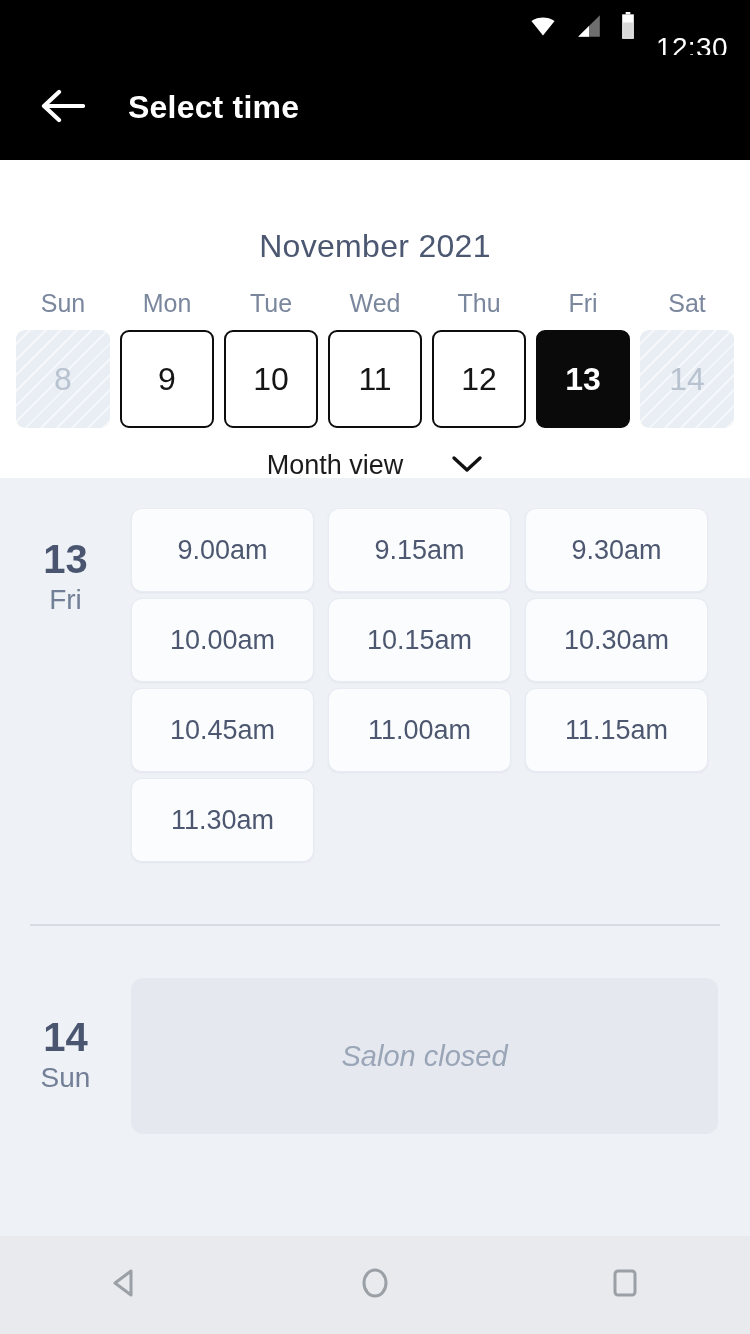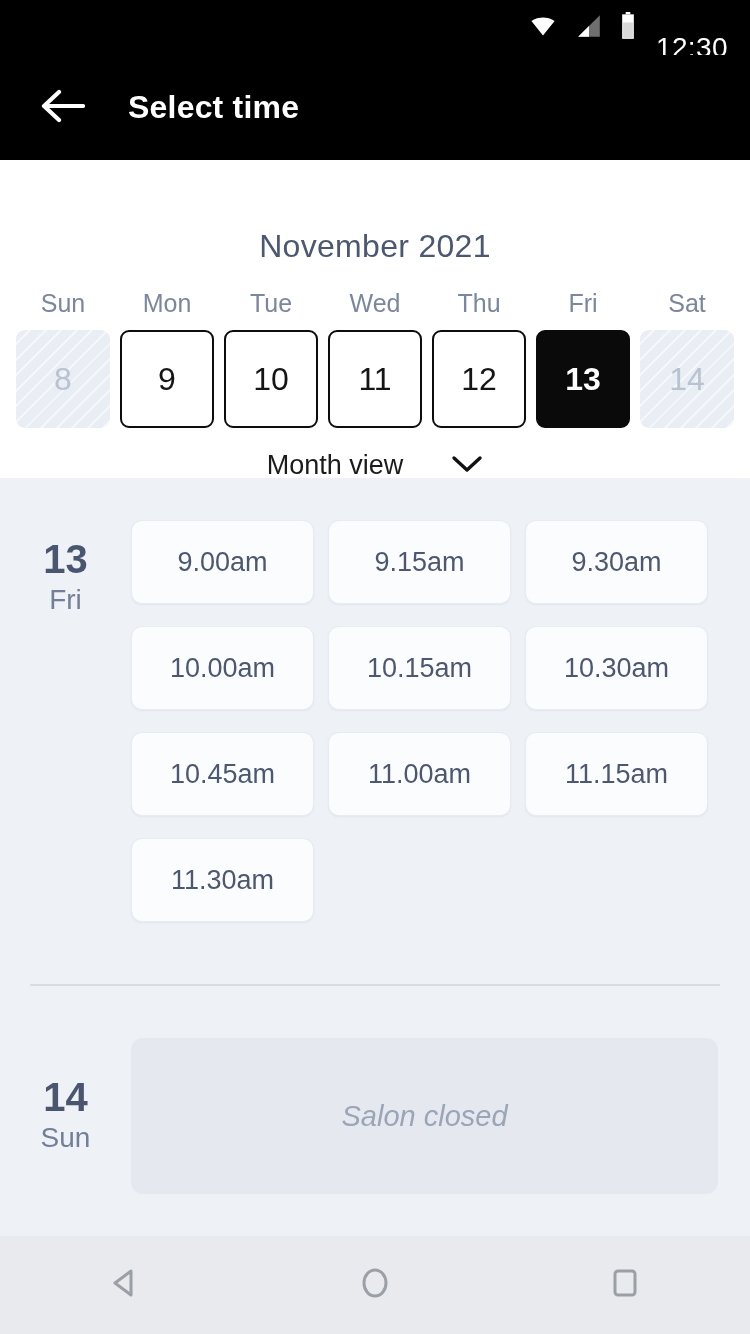--- a/index.html
+++ b/index.html
@@ -134,22 +134,22 @@
     color:#4a5670; font-size:40px; font-weight:bold;
     line-height:1.05;
   }
   .day-dow {
     color:#727f96; font-size:28px; margin-top:4px;
   }
 
   .slots {
     flex:1;
     display:flex; flex-wrap:wrap;
-    gap:22px 14px;
-    padding-top:42px; padding-right:32px;
+    gap:6px 14px;
+    padding-top:30px; padding-right:32px;
   }
   .slot {
     width:183px; height:84px;
     background:#fbfcfe;
     border:1px solid #e7ecf3;
     border-radius:11px;
     box-shadow:0 1px 2px rgba(90,105,130,.07);
     display:flex; align-items:center; justify-content:center;
     color:#4d5870; font-size:27px;
     cursor:pointer;

